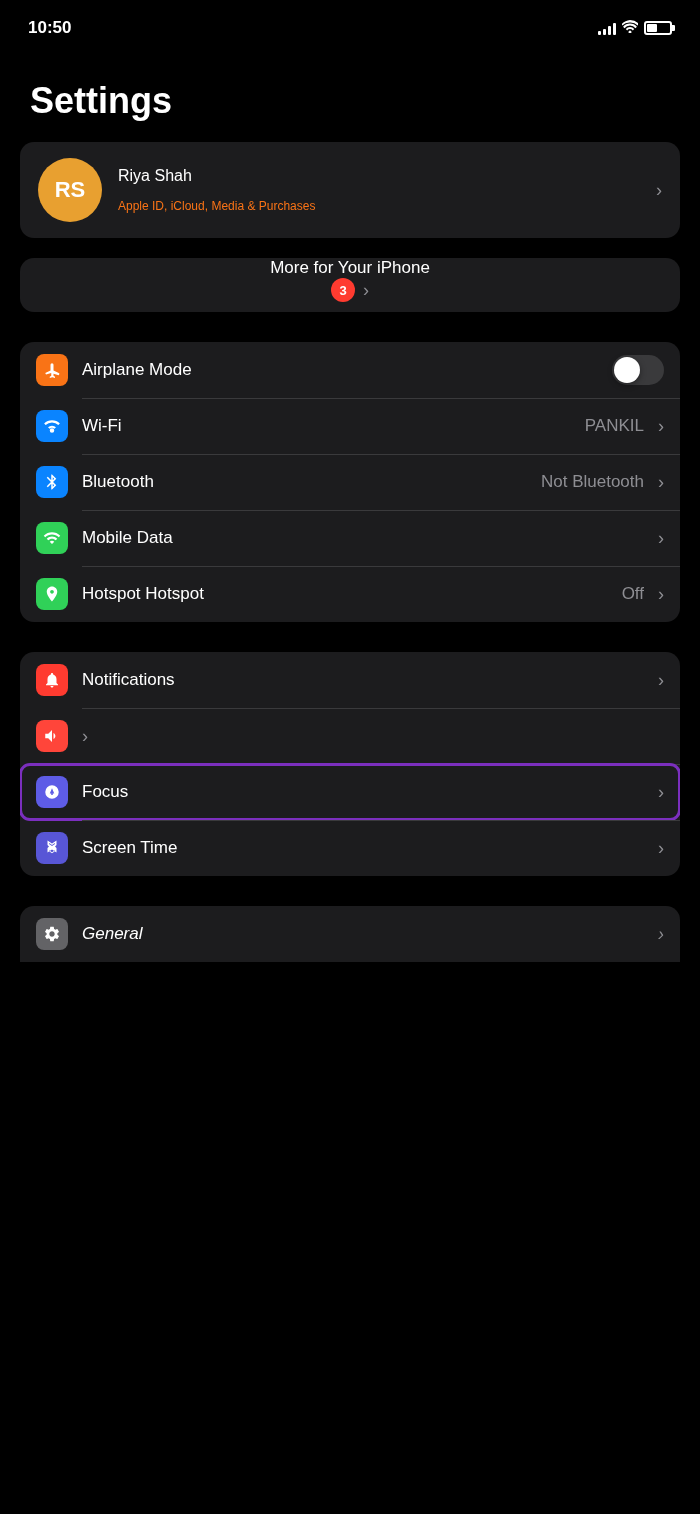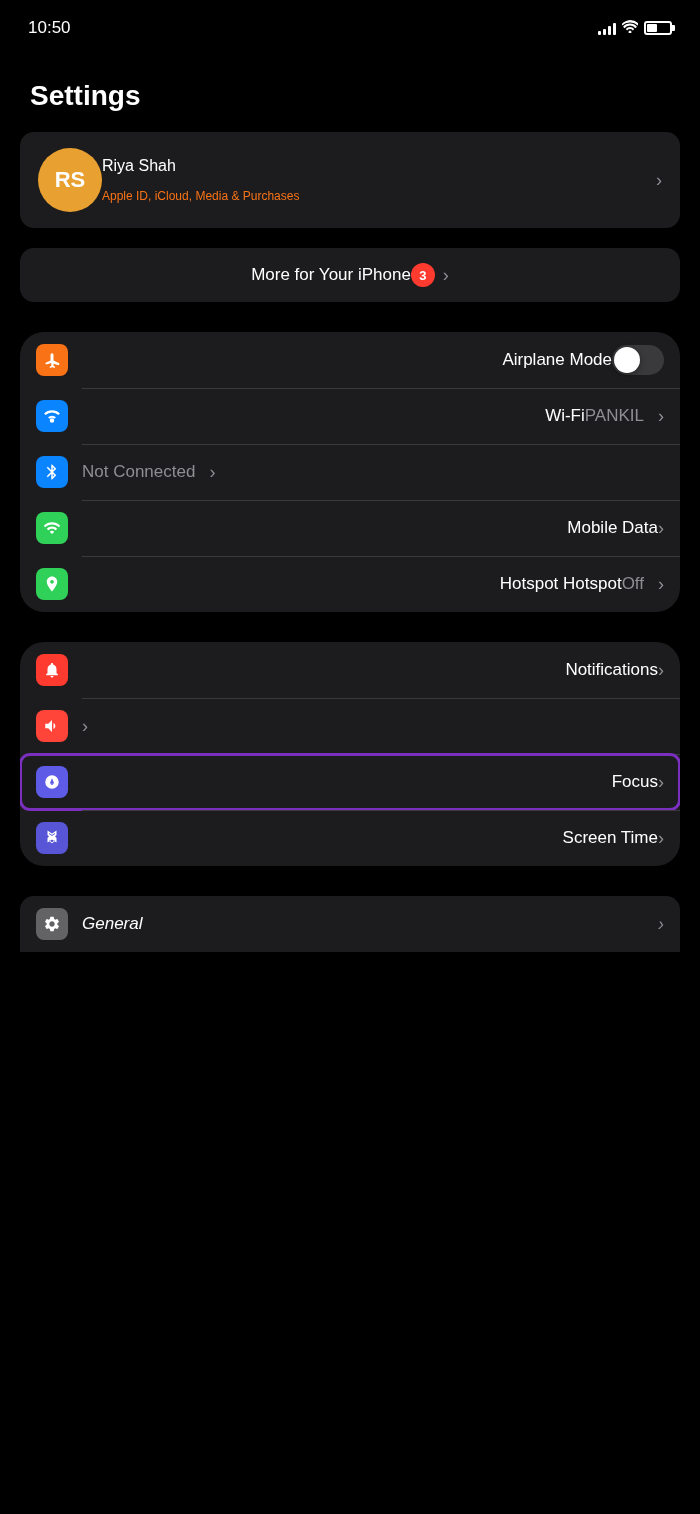--- a/index.html
+++ b/index.html
@@ -15,21 +15,21 @@
     
     .status-bar {
       display: flex;
       justify-content: space-between;
       align-items: center;
       padding: 14px 28px 8px 28px;
       height: 50px;
     }
     .status-time {
       font-size: 17px;
-      font-weight: 400;
+      font-weight: 700;
       color: #fff;
     }
     .status-icons {
       display: flex;
       align-items: center;
       gap: 6px;
     }
     .signal-bars {
       display: flex;
       align-items: flex-end;
@@ -72,40 +72,41 @@
     }
     .battery-fill {
       background: #fff;
       height: 100%;
       width: 45%;
       border-radius: 1px;
     }
 
     
     .page-title {
-      font-size: 28px;
+      font-size: 36px;
       font-weight: 700;
       color: #fff;
       padding: 30px 30px 20px 30px;
     }
 
     
     .profile-card {
       margin: 0 20px 20px 20px;
       background: #1c1c1e;
       border-radius: 14px;
       padding: 16px 18px;
       display: flex;
       align-items: center;
       justify-content: space-between;
       cursor: pointer;
     }
     .profile-left {
       display: flex;
       align-items: center;
+      gap: 16px;
     }
     .avatar {
       width: 64px;
       height: 64px;
       border-radius: 50%;
       background: #E8A030;
       display: flex;
       align-items: center;
       justify-content: center;
       font-size: 22px;
@@ -132,22 +133,23 @@
     .more-card {
       margin: 0 20px 30px 20px;
       background: #1c1c1e;
       border-radius: 14px;
       padding: 0 18px;
       cursor: pointer;
     }
     .more-row {
       display: flex;
       align-items: center;
-      justify-content: center;
+      justify-content: flex-start;
       height: 54px;
+      flex-direction: column;
     }
     .more-label {
       font-size: 17px;
       color: #fff;
     }
     .more-right {
       display: flex;
       align-items: center;
       gap: 8px;
     }
@@ -161,23 +163,22 @@
       align-items: center;
       justify-content: center;
       font-size: 13px;
       font-weight: 600;
     }
 
     
     .settings-group {
       margin: 0 20px 30px 20px;
       background: #1c1c1e;
-      border-radius: 24px;
+      border-radius: 14px;
       overflow: hidden;
-      text-align: right;
     }
     .settings-row {
       display: flex;
       align-items: center;
       padding: 0 16px;
       height: 56px;
       position: relative;
       cursor: pointer;
     }
     .settings-row:not(:last-child)::after {
@@ -338,21 +339,22 @@
     <span class="settings-value">PANKIL</span>
     <span class="chevron">›</span>
   </div>
 
   <div class="settings-row">
     <div class="settings-icon icon-blue2">
       <svg class="icon-svg" viewBox="0 0 24 24">
           <path d="M17.71 7.71L12 2h-1v7.59L6.41 5 5 6.41 10.59 12 5 17.59 6.41 19 11 14.41V22h1l5.71-5.71-4.3-4.29 4.3-4.29zM13 5.83l1.88 1.88L13 9.59V5.83zm1.88 10.46L13 18.17v-3.76l1.88 1.88z"></path>
         </svg>
     </div>
-    <span class="settings-value">Not Connected</span>
+    <span class="settings-label">Bluetooth</span>
+    <span class="settings-value">Not Bluetooth</span>
     <span class="chevron">›</span>
   </div>
 
   <div class="settings-row">
     <div class="settings-icon icon-green">
       <svg class="icon-svg" viewBox="0 0 24 24">
           <path d="M1 9l2 2c4.97-4.97 13.03-4.97 18 0l2-2C16.93 2.93 7.08 2.93 1 9zm8 8l3 3 3-3c-1.65-1.66-4.34-1.66-6 0zm-4-4l2 2c2.76-2.76 7.24-2.76 10 0l2-2C15.14 9.14 8.87 9.14 5 13z"></path>
         </svg>
     </div>
     <span class="settings-label">Mobile Data</span>

